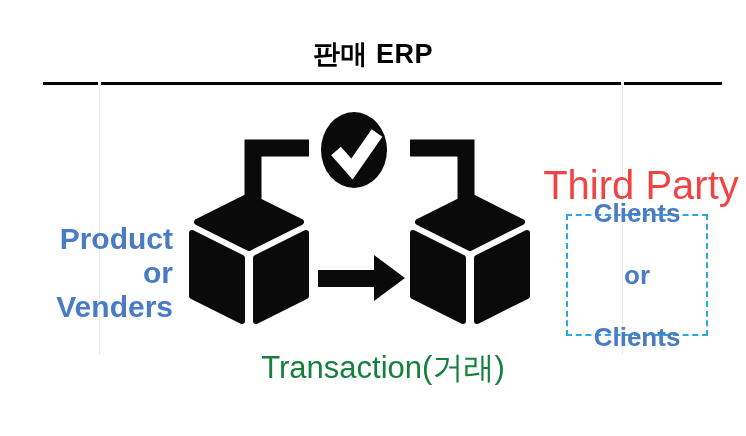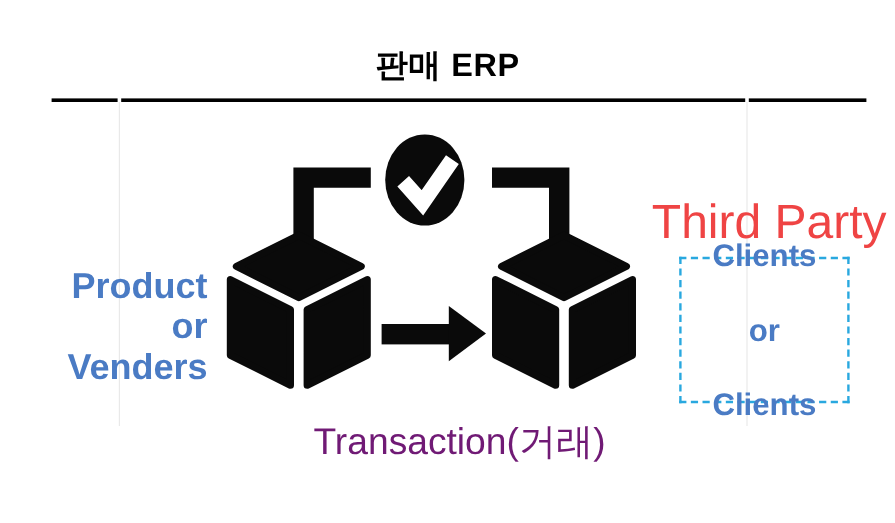--- a/index.html
+++ b/index.html
@@ -110,21 +110,21 @@
     stroke-linejoin: miter;
   }
   .caption {
     position: absolute;
     left: 20px;
     top: 347px;
     width: 726px;
     text-align: center;
     font-size: 31px;
     font-weight: 400;
-    color: #701a75;
+    color: #15803d;
   }
 </style>
 </head>
 <body>
 
 <div class="canvas">
 
   <div class="slide-title">판매 ERP</div>
 
   <div class="rule rule-left"></div>

